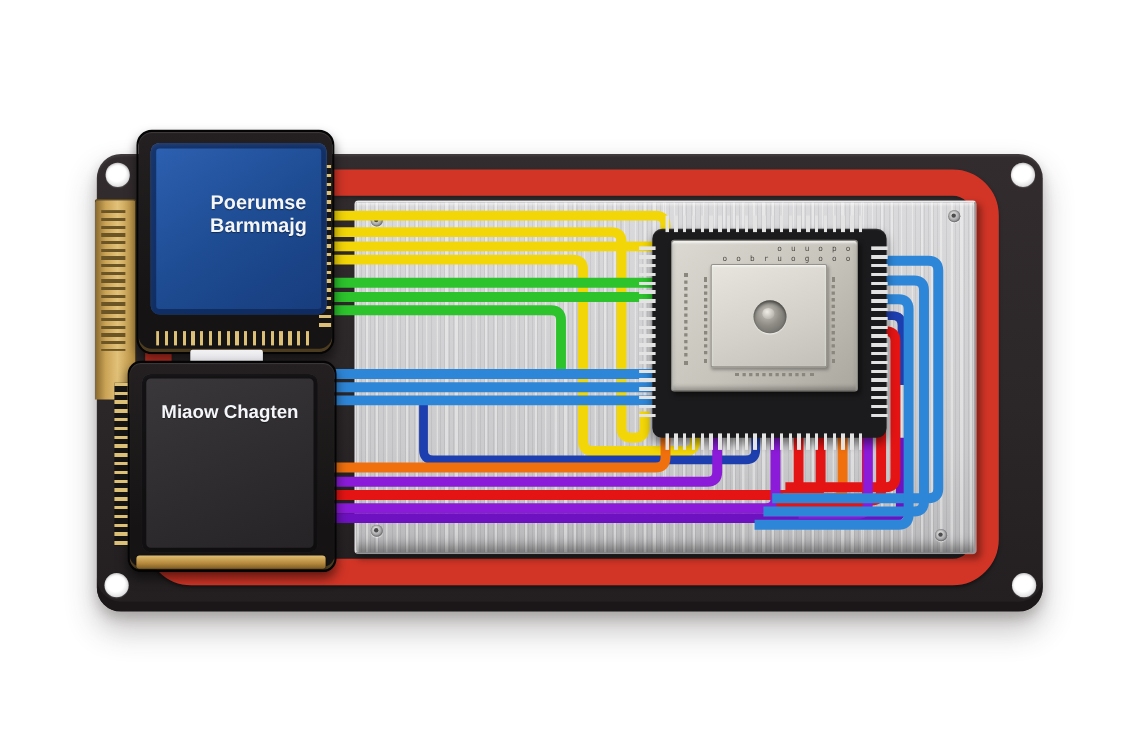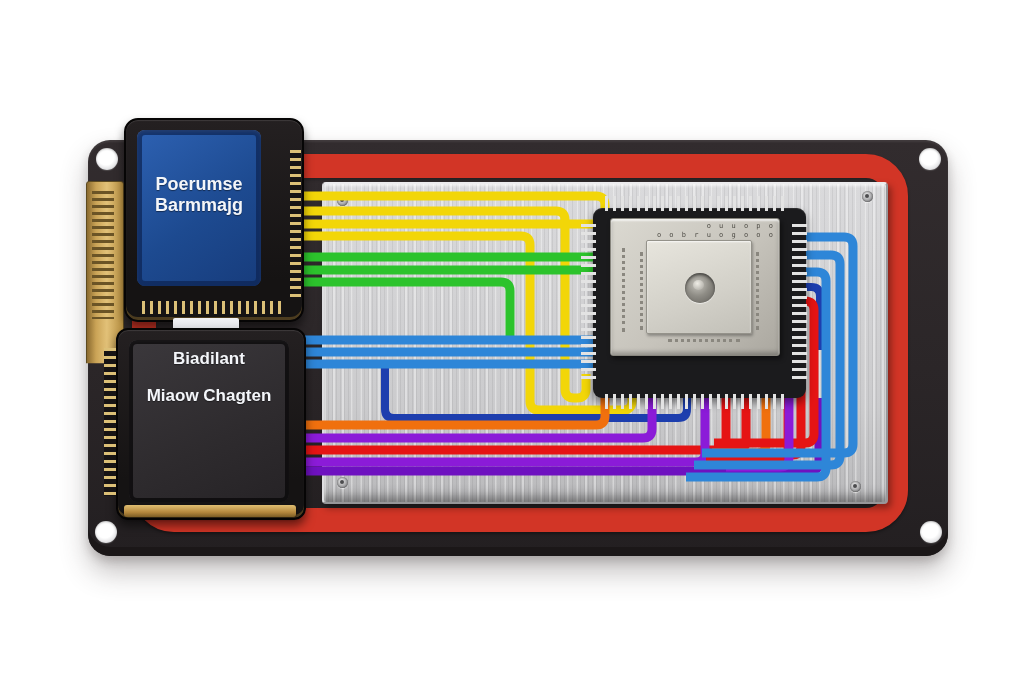--- a/index.html
+++ b/index.html
@@ -178,34 +178,33 @@
   <div class="abs cpu-die"></div>
   <div class="abs dots-col" style="left:622px;top:248px;height:84px;"></div>
   <div class="abs dots-col" style="left:640px;top:252px;height:78px;"></div>
   <div class="abs dots-col" style="left:756px;top:252px;height:78px;"></div>
   <div class="abs dots-row" style="left:668px;top:339px;width:72px;"></div>
   <div class="abs cpu-circle"></div>
 
   <div class="abs chip-pkg" style="left:124px;top:118px;width:176px;height:200px;"></div>
   <div class="abs pins-v" style="left:290px;top:150px;width:11px;height:150px;"></div>
   <div class="abs pins-h" style="left:142px;top:301px;width:140px;height:13px;"></div>
-  <div class="abs chip-face-blue" style="left:137px;top:130px;width:124px;height:156px;">
+  <div class="abs chip-face-blue" style="left:137px;top:130px;width:124px;height:156px;padding-left:36px;">
     <div class="chip-label" style="margin-top:44px;font-size:18px;">
       <div>Poerumse</div>
       <div>Barmmajg</div>
     </div>
   </div>
 
   <div class="abs tab" style="left:173px;top:318px;width:66px;height:16px;"></div>
   <div class="abs chip-pkg" style="left:116px;top:328px;width:186px;height:188px;border-radius:12px;"></div>
   <div class="abs pins-v" style="left:104px;top:348px;width:12px;height:148px;"></div>
   <div class="abs gold-rim" style="left:124px;top:505px;width:172px;height:12px;"></div>
   <div class="abs chip-face-dark" style="left:129px;top:340px;width:160px;height:162px;">
     <div class="chip-label" style="margin-top:8px;font-size:17px;">
-      <div>Biadilant</div>
       <div style="height:16px;"></div>
       <div>Miaow Chagten</div>
     </div>
   </div>
 
   <div class="abs hole" style="left:96px;top:148px;"></div>
   <div class="abs hole" style="left:919px;top:148px;"></div>
   <div class="abs hole" style="left:95px;top:521px;"></div>
   <div class="abs hole" style="left:920px;top:521px;"></div>
 

